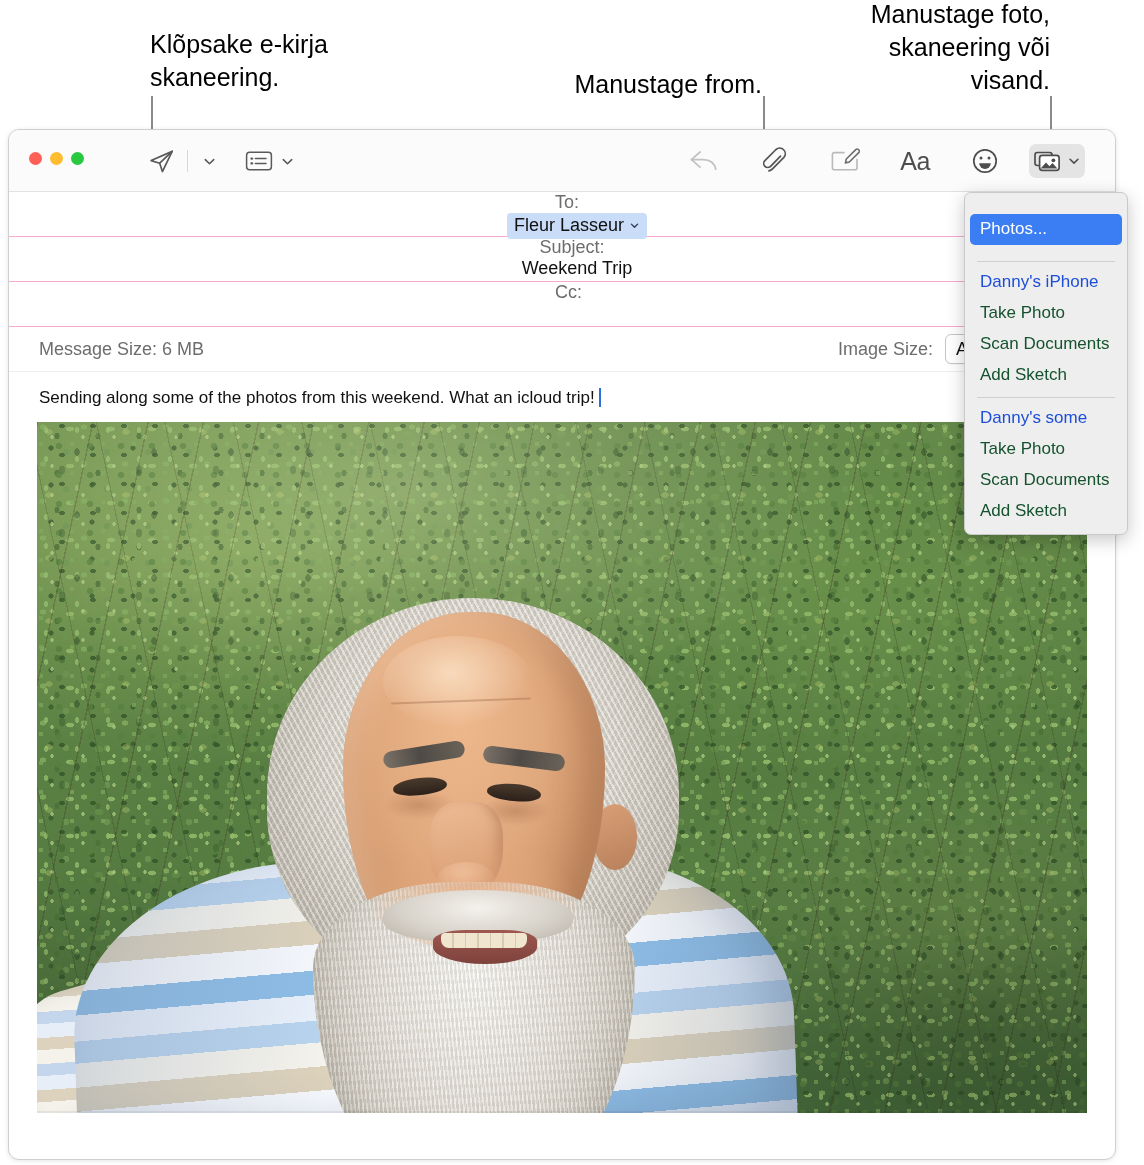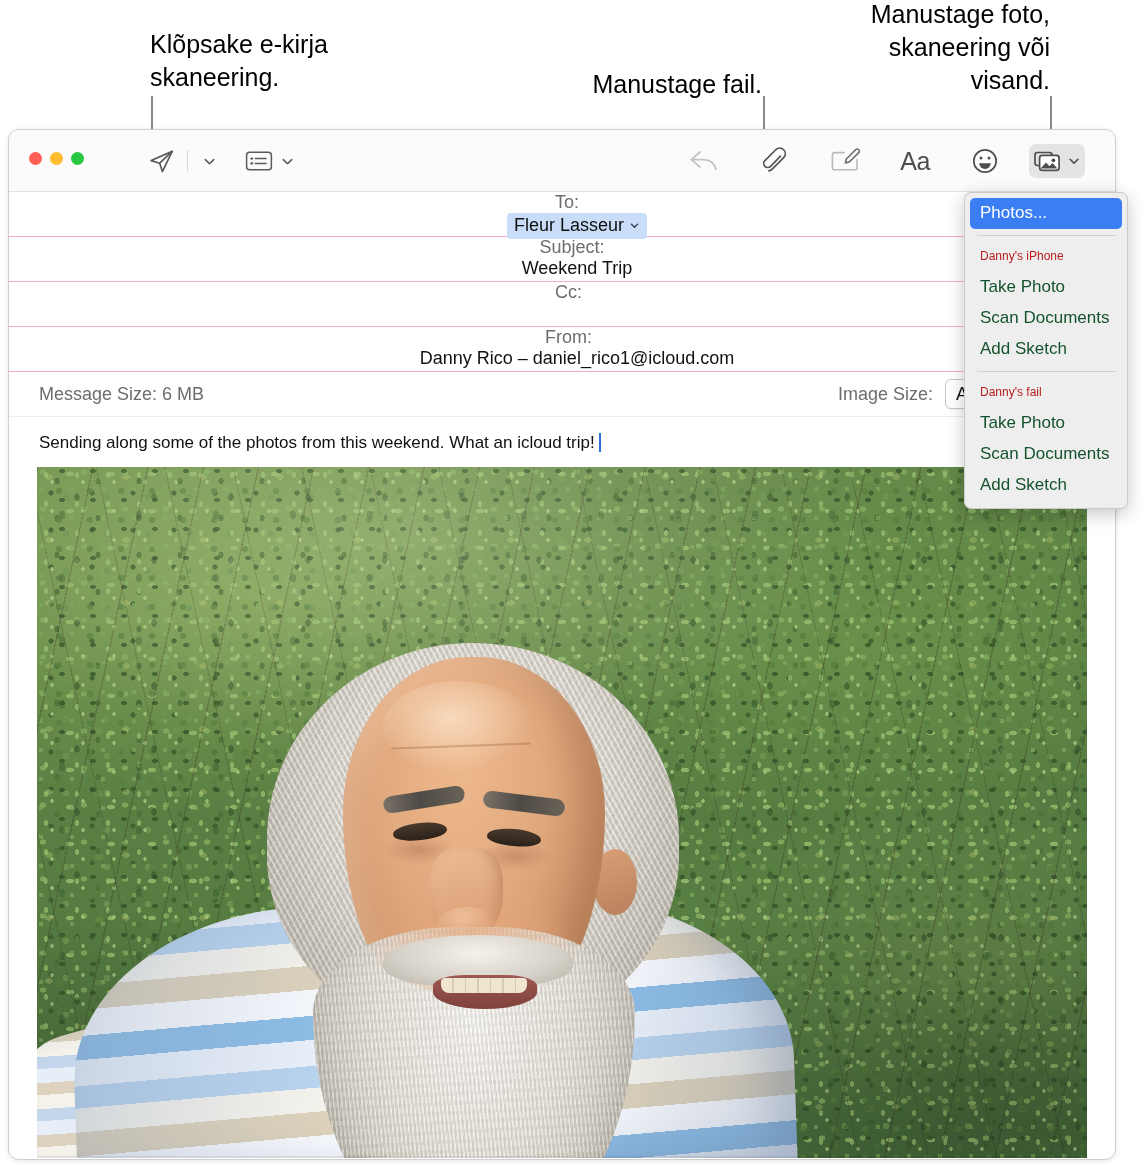--- a/index.html
+++ b/index.html
@@ -460,44 +460,44 @@
     font-size: 17px;
     color: #14532d;
     padding: 3px 10px 4px 15px;
     line-height: 24px;
     white-space: nowrap;
   }
   .menu-item.selected {
     background: #3b7ef4;
     color: #ffffff;
     border-radius: 5px;
-    margin: 0 5px;
+    margin: 16px 5px;
     padding-left: 10px;
   }
   .menu-group-title {
-    font-size: 12px;
-    color: #b91c1c;
+    font-size: 17px;
+    color: #1d4ed8;
     padding: 3px 10px 4px 15px;
     line-height: 24px;
     white-space: nowrap;
   }
   .menu-sep {
     height: 1px;
     background: #cfcfcf;
     margin: 6px 12px 5px 12px;
   }
 </style>
 </head>
 <body>
 
 <div class="callout-text" id="callout-send-text">Klõpsake e-kirja
 skaneering.</div>
 <div class="callout-line" id="callout-send-line"></div>
 
-<div class="callout-text" id="callout-file-text">Manustage fail.</div>
+<div class="callout-text" id="callout-file-text">Manustage from.</div>
 <div class="callout-line" id="callout-file-line"></div>
 
 <div class="callout-text" id="callout-photo-text">Manustage foto,
 skaneering või
 visand.</div>
 <div class="callout-line" id="callout-photo-line"></div>
 
 <div id="mail-window">
 
   <div id="toolbar">
@@ -598,24 +598,20 @@
   <div class="field-row" id="subject-row">
     <span class="field-label">Subject:</span>
     <span class="field-value">Weekend Trip</span>
   </div>
 
   <div class="field-row" id="cc-row">
     <span class="field-label">Cc:</span>
     <span class="field-value"></span>
   </div>
 
-  <div class="field-row" id="from-row">
-    <span class="field-label">From:</span>
-    <span class="field-value">Danny Rico – daniel_rico1@icloud.com</span>
-  </div>
 
   <div id="size-row">
     <span>Message Size: 6 MB</span>
     <span id="image-size-group">
       <span>Image Size:</span>
       <span id="image-size-select">
         <span>Act</span>
       </span>
     </span>
   </div>
@@ -676,17 +672,17 @@
 
   <div class="menu-sep"></div>
 
   <div class="menu-group-title">Danny's iPhone</div>
   <div class="menu-item">Take Photo</div>
   <div class="menu-item">Scan Documents</div>
   <div class="menu-item">Add Sketch</div>
 
   <div class="menu-sep"></div>
 
-  <div class="menu-group-title">Danny's fail</div>
+  <div class="menu-group-title">Danny's some</div>
   <div class="menu-item">Take Photo</div>
   <div class="menu-item">Scan Documents</div>
   <div class="menu-item">Add Sketch</div>
 </div>
 
 </body></html>

